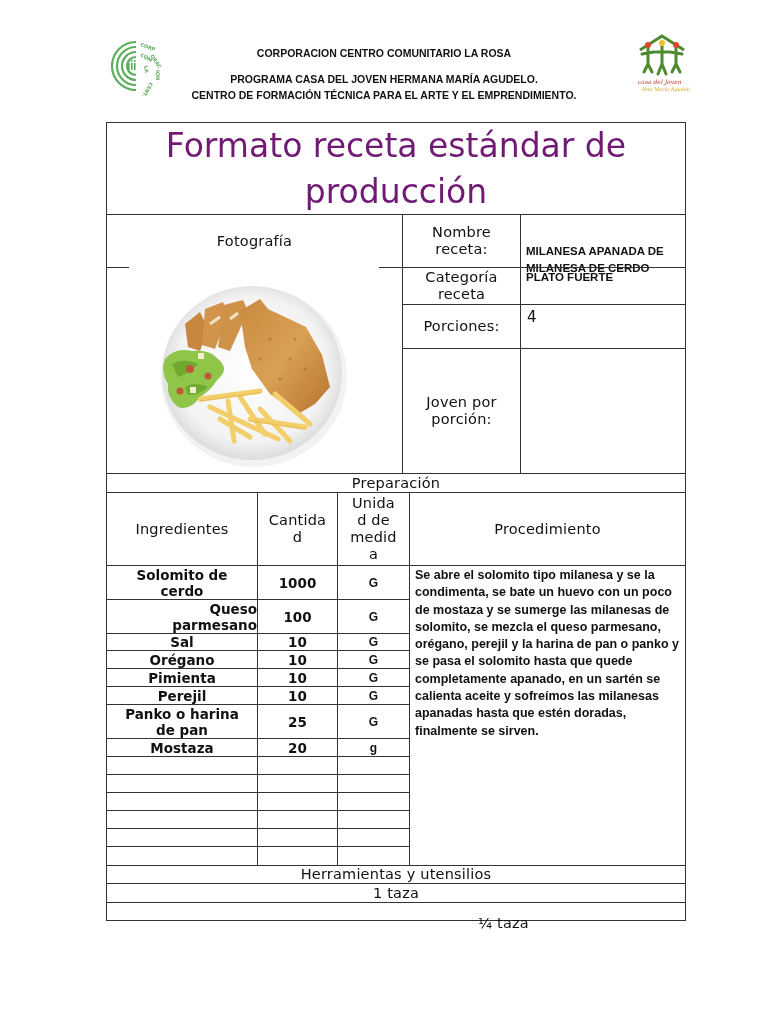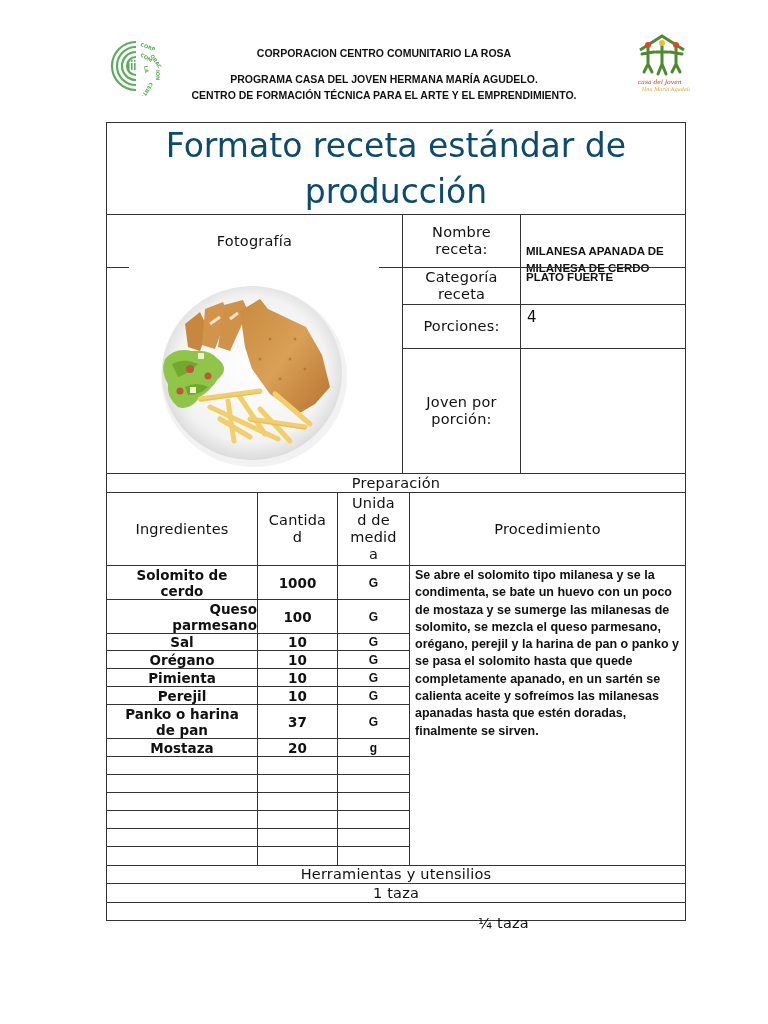--- a/index.html
+++ b/index.html
@@ -15,21 +15,21 @@
     .line-h { position: absolute; height: 1px; background: #333; }
     .line-v { position: absolute; width: 1px; background: #333; }
     .box { position: absolute; border: 1px solid #333; }
 
     .cell { position: absolute; display: flex; align-items: center; justify-content: center; text-align: center; }
     .lbl { font-family: "DejaVu Sans", sans-serif; font-size: 14.5px; line-height: 17px; color: #111; letter-spacing: 0.2px; }
     .val-sm { font-family: "Liberation Sans", sans-serif; font-weight: bold; font-size: 11.5px; line-height: 17px; color: #111; }
     .ing { font-family: "DejaVu Sans", sans-serif; font-weight: bold; font-size: 13.5px; line-height: 16px; color: #111; }
     .unit { font-family: "Liberation Sans", sans-serif; font-weight: bold; font-size: 12px; color: #111; }
 
-    .title { font-family: "DejaVu Sans", sans-serif; font-size: 33px; line-height: 46px; color: #0c4a6e; }
+    .title { font-family: "DejaVu Sans", sans-serif; font-size: 33px; line-height: 46px; color: #701a75; }
     .proc { font-family: "Liberation Sans", sans-serif; font-weight: bold; font-size: 12.5px; line-height: 17.3px; color: #111; }
   </style>
 </head>
 <body>
 
 <div class="logo-left">
   <svg width="60" height="60" viewBox="0 0 60 60">
     <g fill="none" stroke="#5cae5c" stroke-width="2.2">
       <path d="M30 6 A24 24 0 1 0 30 54"></path>
       <path d="M30 11 A19 19 0 1 0 30 49"></path>
@@ -245,21 +245,21 @@
   <div class="cell ing" style="left:258px; top:687px; width:79px; height:17px;">10</div>
   <div class="cell unit" style="left:338px; top:687px; width:71px; height:17px;">G</div>
 </div>
 <div class="line-h" style="left:107px; top:704px; width:302px;"></div>
 
 <div>
   <div class="cell ing" style="left:107px; top:705px; width:150px; height:33px; flex-direction:column;">
     <span>Panko o harina</span>
     <span>de pan</span>
   </div>
-  <div class="cell ing" style="left:258px; top:705px; width:79px; height:33px;">37</div>
+  <div class="cell ing" style="left:258px; top:705px; width:79px; height:33px;">25</div>
   <div class="cell unit" style="left:338px; top:705px; width:71px; height:33px;">G</div>
 </div>
 <div class="line-h" style="left:107px; top:738px; width:302px;"></div>
 
 <div>
   <div class="cell ing" style="left:107px; top:739px; width:150px; height:17px;">Mostaza</div>
   <div class="cell ing" style="left:258px; top:739px; width:79px; height:17px;">20</div>
   <div class="cell unit" style="left:338px; top:739px; width:71px; height:17px;">g</div>
 </div>
 <div class="line-h" style="left:107px; top:756px; width:302px;"></div>

